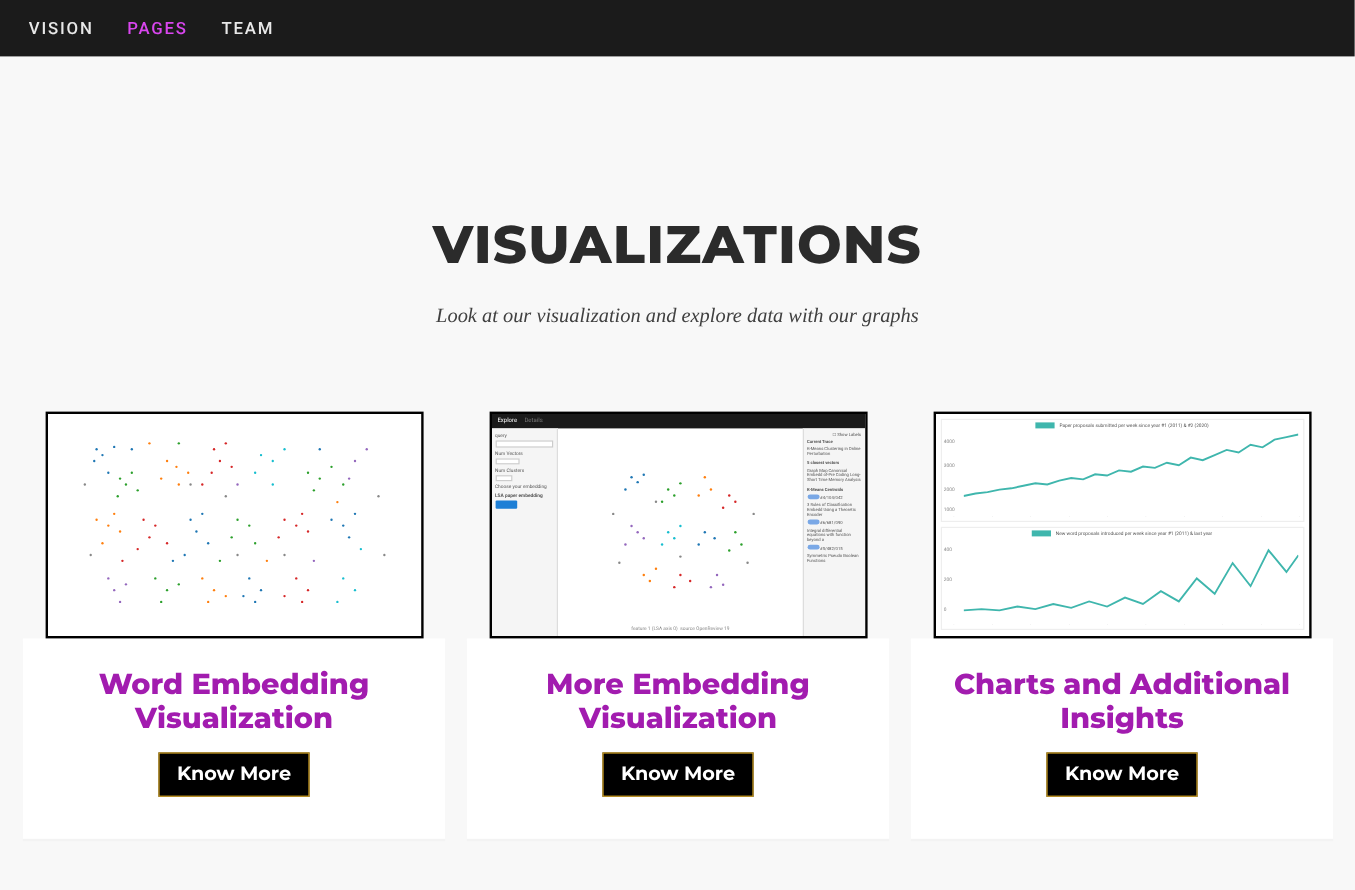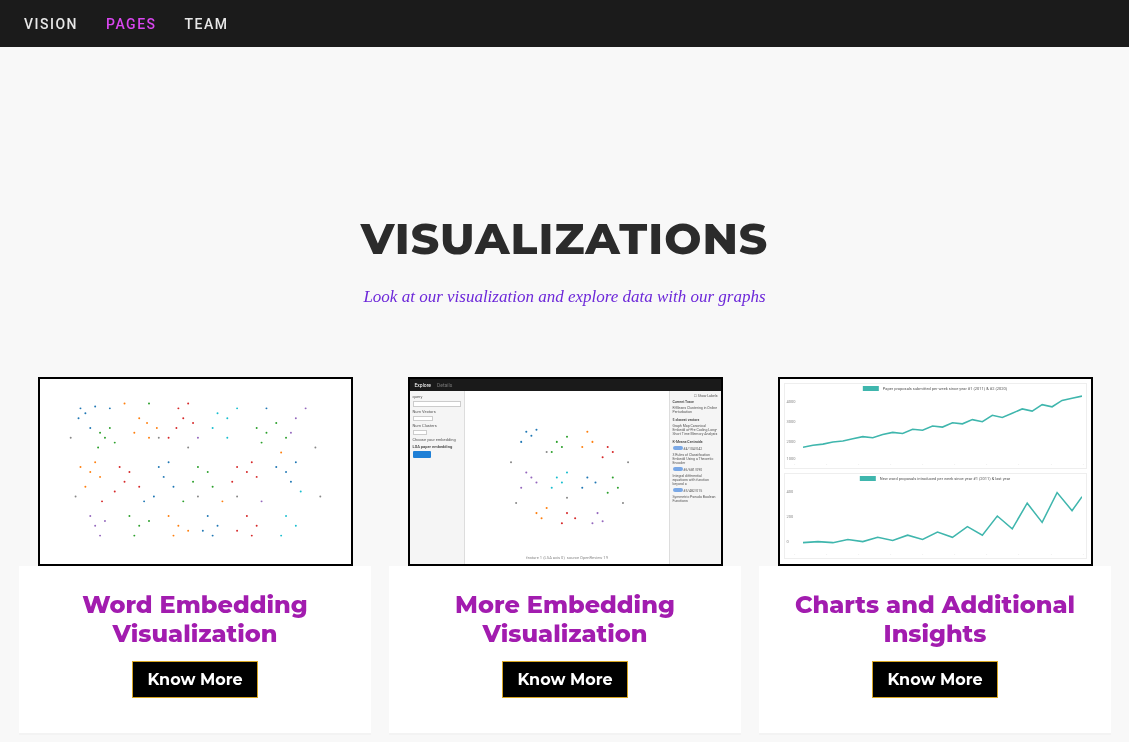--- a/index.html
+++ b/index.html
@@ -38,28 +38,27 @@
   .section {
     padding-top: 130px;
   }
   .section-title {
     text-align: center;
     font-family: Montserrat, Arial, sans-serif;
     font-weight: 800;
     font-size: 44px;
     letter-spacing: 1px;
     color: #2b2b2b;
-    margin-top: 34px;
   }
   .section-sub {
     text-align: center;
     margin-top: 22px;
     font-style: italic;
     font-family: Georgia, serif;
-    color: #6d28d9;
+    color: #404040;
     font-size: 17px;
   }
   
   .cards {
     display: flex;
     justify-content: space-between;
     padding: 70px 25px 0 25px;
     gap: 30px;
   }
   .card {

